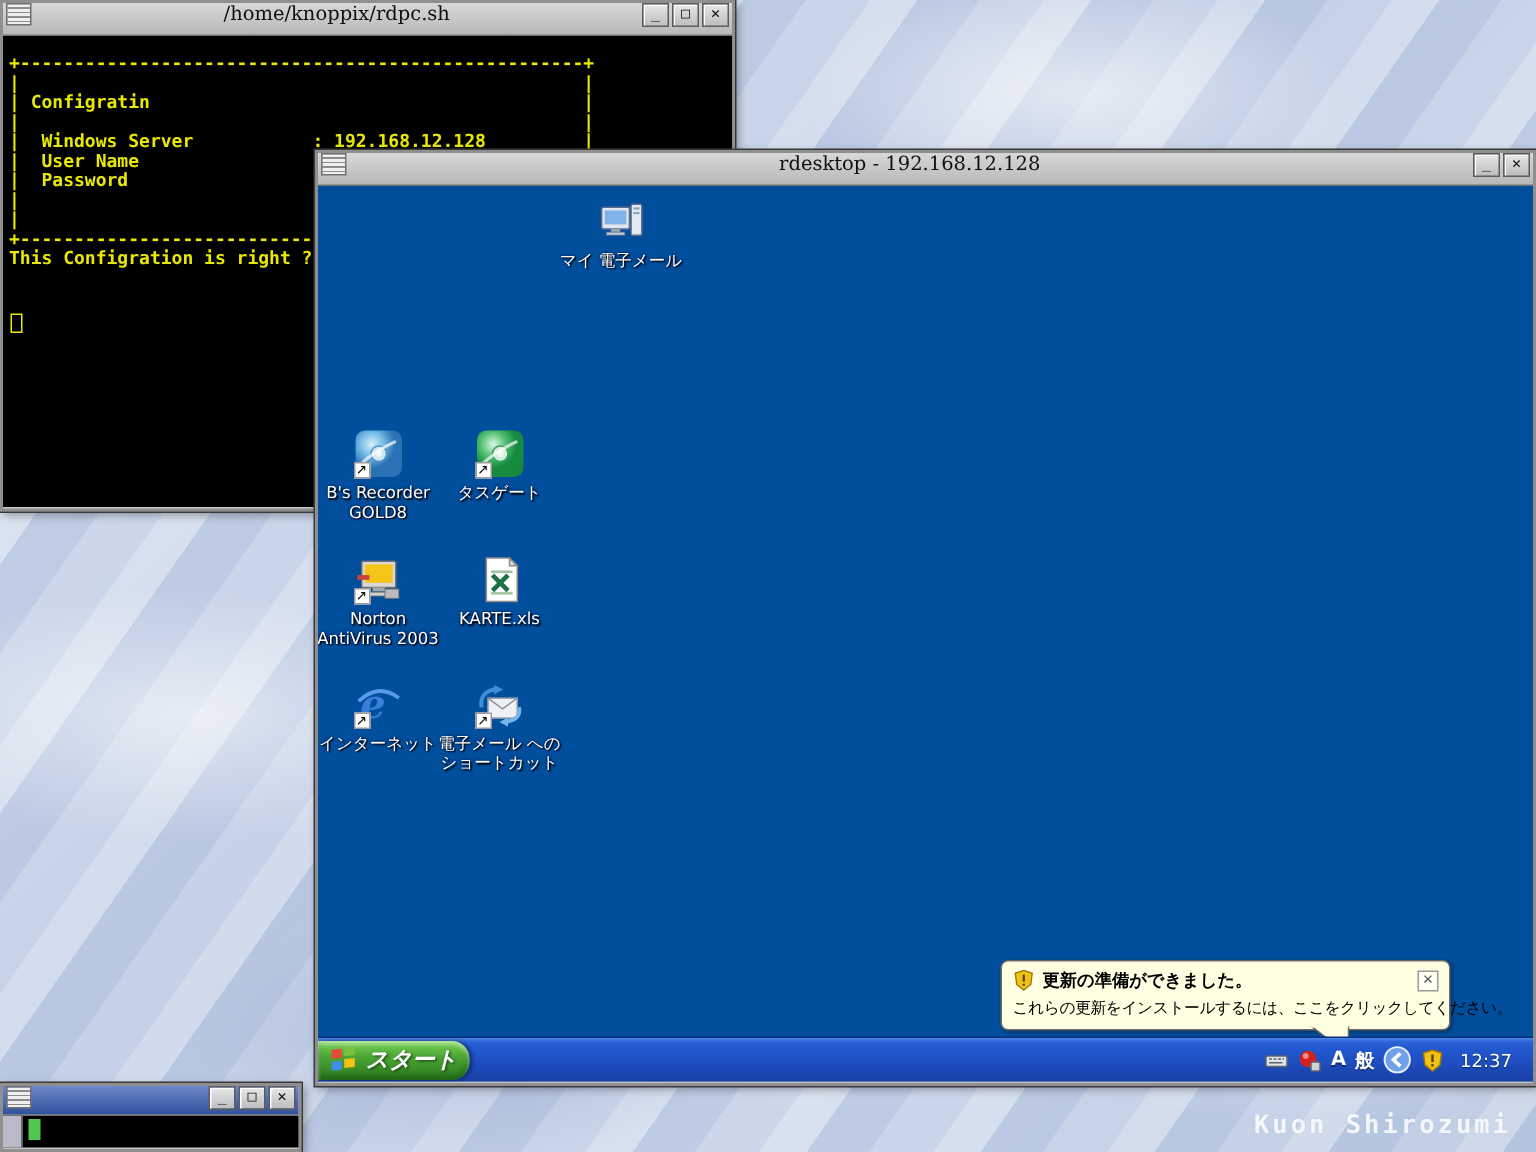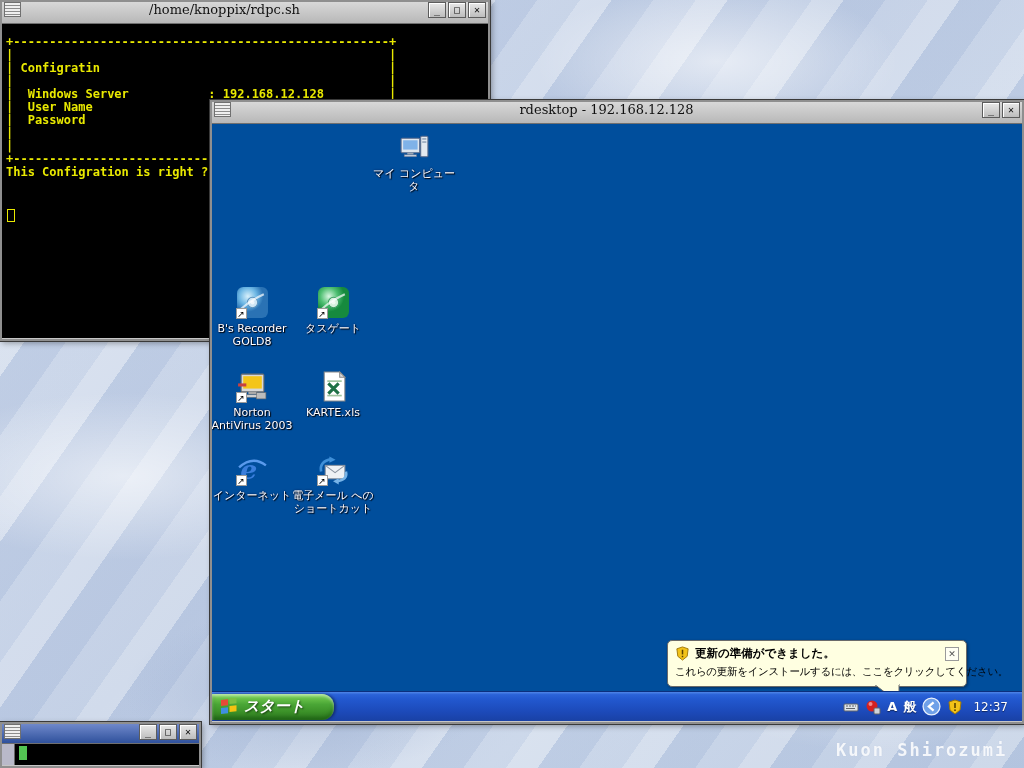--- a/index.html
+++ b/index.html
@@ -46,21 +46,21 @@
   
   #update-balloon { position:absolute; left:455px; top:516px; width:300px; background:#ffffe1; border:1px solid #6a6a6a; border-radius:5px; padding:5px 7px 7px 7px; box-shadow:1px 1px 3px rgba(0,0,0,.4); font-size:11px; }
   #update-balloon .b-head { display:flex; align-items:center; gap:5px; }
   #update-balloon .b-title { font-weight:bold; color:#000; flex:1; white-space:nowrap; font-size:11.5px; }
   #update-balloon .b-close { width:14px; height:14px; border:1px solid #9a9a9a; background:#fffff4; color:#555; font-size:9px; line-height:12px; text-align:center; }
   #update-balloon .b-body { margin-top:4px; color:#000; white-space:nowrap; font-size:10.5px; letter-spacing:-0.3px; }
   #balloon-tail { position:absolute; left:660px; top:560px; width:28px; height:20px; }
 
   
   #xp-taskbar { position:absolute; left:0; right:0; bottom:0; height:30px; background:linear-gradient(#4f86e8 0%, #2b63d8 9%, #2258cf 25%, #1c49b8 70%, #1941a5 100%); border-top:1px solid #0c2f7d; display:flex; align-items:center; }
-  #start-button { height:26px; margin-top:0; width:122px; display:flex; align-items:center; gap:6px; padding-left:8px; background:linear-gradient(#7ed457 0%, #4aa636 40%, #3b9028 70%, #2f7a20 100%); border-radius:0 12px 12px 0; box-shadow:inset 0 2px 3px rgba(255,255,255,.5), inset 0 -3px 4px rgba(0,60,0,.4), 2px 0 3px rgba(0,0,0,.4); }
+  #start-button { height:26px; margin-top:0; width:101px; display:flex; align-items:center; gap:6px; padding-left:8px; background:linear-gradient(#7ed457 0%, #4aa636 40%, #3b9028 70%, #2f7a20 100%); border-radius:0 12px 12px 0; box-shadow:inset 0 2px 3px rgba(255,255,255,.5), inset 0 -3px 4px rgba(0,60,0,.4), 2px 0 3px rgba(0,0,0,.4); }
   #start-button .start-text { color:#fff; font-weight:bold; font-style:italic; font-size:15px; text-shadow:1px 1px 2px rgba(0,0,0,.6); }
   #xp-tray { margin-left:auto; display:flex; align-items:center; gap:6px; padding-right:14px; height:100%; }
   #xp-tray .tray-ic { width:16px; height:16px; }
   #xp-tray .ime-a, #xp-tray .ime-k { color:#fff; font-size:13px; font-weight:bold; text-shadow:0 1px 1px rgba(0,0,0,.5); }
   #tray-clock { color:#fff; font-size:12px; margin-left:4px; text-shadow:0 1px 1px rgba(0,0,0,.5); }
 
   
   #rxvt-win { left:0; top:722px; width:201px; height:46px; }
   #rxvt-win .titlebar { height:20px; background:linear-gradient(#7License389cd8,#31549e); background:linear-gradient(#6f88ca,#2f519c); }
   #rxvt-win .tb-title { color:#cfe0ff; font-size:12px;margin-top:44px; }
@@ -128,21 +128,21 @@
           <svg viewBox="0 0 32 32">
         <rect x="3" y="7" width="18" height="14" rx="1" fill="#dfe6ee" stroke="#5a6b8c"></rect>
         <rect x="5" y="9" width="14" height="9" fill="#7fb2e8"></rect>
         <rect x="9" y="21" width="6" height="2" fill="#9aa7b8"></rect>
         <rect x="6" y="23" width="12" height="2" fill="#c3ccd8" stroke="#5a6b8c" stroke-width=".5"></rect>
         <rect x="22" y="5" width="7" height="20" rx="1" fill="#e3e9f0" stroke="#5a6b8c"></rect>
         <rect x="23.5" y="7" width="4" height="1.4" fill="#8ea0b5"></rect>
         <rect x="23.5" y="10" width="4" height="1.4" fill="#8ea0b5"></rect>
       </svg>
         </div>
-      <div class="lbl">マイ コンピュータ</div>
+      <div class="lbl">マイ 電子メール</div>
     </div>
 
     <div class="desk-icon" style="left:-5px; top:162px;">
       <div class="ic">
           <svg viewBox="0 0 32 32">
         <defs>
               <radialGradient id="cdb" cx="35%" cy="30%">
                 <stop offset="0%" stop-color="#d8f0fb"></stop>
                 <stop offset="55%" stop-color="#6db7e4"></stop>
                 <stop offset="100%" stop-color="#2a72b4"></stop>

